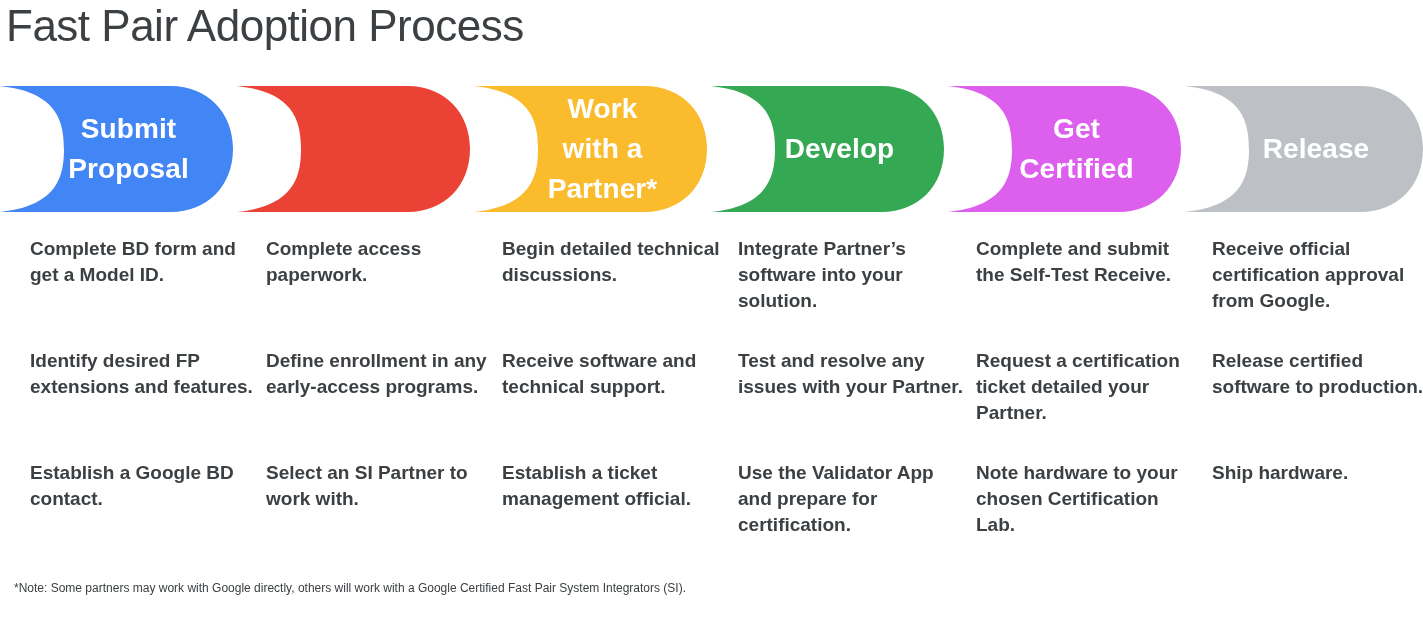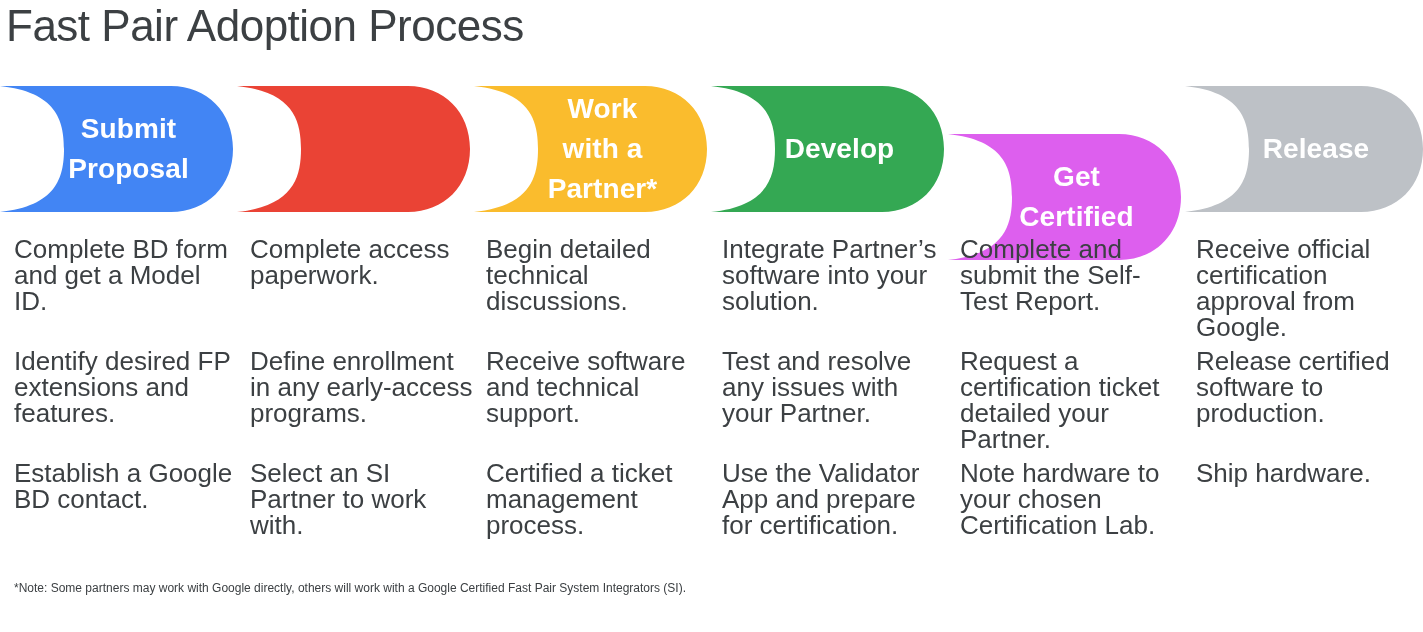--- a/index.html
+++ b/index.html
@@ -81,26 +81,26 @@
   }
 
   .column {
     position: absolute;
     top: 0;
     width: 226px;
   }
 
   .bullet-block {
     position: absolute;
-    left: 0;
+    left: 16px;
     width: 226px;
-    font-size: 26px;
+    font-size: 19px;
     line-height: 26px;
     color: #3c4043;
-    font-weight: 400;
+    font-weight: 700;
   }
 
   .bullet-block.row-0 { top: 0px; }
   .bullet-block.row-1 { top: 112px; }
   .bullet-block.row-2 { top: 224px; }
 
   
   .footnote {
     position: absolute;
     left: 14px;
@@ -137,21 +137,21 @@
       <span class="banner-label">Work
 with a
 Partner*</span>
     </div>
     <div class="banner" style="left: 711px; width: 233px;">
       <svg class="banner-shape" viewBox="0 0 233 126" preserveAspectRatio="none">
         <path d="M 0 0 L 171 0 C 207 0 233 26 233 63 C 233 100 207 126 171 126 L 0 126 C 56 120 64 92 64 63 C 64 34 56 6 0 0 Z" fill="#34A853"></path>
       </svg>
       <span class="banner-label">Develop</span>
     </div>
-    <div class="banner" style="left: 948px; width: 233px; margin-top: 48px;">
+    <div class="banner" style="left: 948px; width: 233px;">
       <svg class="banner-shape" viewBox="0 0 233 126" preserveAspectRatio="none">
         <path d="M 0 0 L 171 0 C 207 0 233 26 233 63 C 233 100 207 126 171 126 L 0 126 C 56 120 64 92 64 63 C 64 34 56 6 0 0 Z" fill="#DD5FEE"></path>
       </svg>
       <span class="banner-label">Get
 Certified</span>
     </div>
     <div class="banner" style="left: 1185px; width: 238px;">
       <svg class="banner-shape" viewBox="0 0 238 126" preserveAspectRatio="none">
         <path d="M 0 0 L 176 0 C 212 0 238 26 238 63 C 238 100 212 126 176 126 L 0 126 C 56 120 64 92 64 63 C 64 34 56 6 0 0 Z" fill="#BDC1C6"></path>
       </svg>
@@ -166,29 +166,29 @@
       <p class="bullet-block row-2">Establish a Google BD contact.</p>
     </div>
     <div class="column" style="left: 250px;">
       <p class="bullet-block row-0">Complete access paperwork.</p>
       <p class="bullet-block row-1">Define enrollment in any early-access programs.</p>
       <p class="bullet-block row-2">Select an SI Partner to work with.</p>
     </div>
     <div class="column" style="left: 486px;">
       <p class="bullet-block row-0">Begin detailed technical discussions.</p>
       <p class="bullet-block row-1">Receive software and technical support.</p>
-      <p class="bullet-block row-2">Certified a ticket management process.</p>
+      <p class="bullet-block row-2">Establish a ticket management official.</p>
     </div>
     <div class="column" style="left: 722px;">
       <p class="bullet-block row-0">Integrate Partner’s software into your solution.</p>
       <p class="bullet-block row-1">Test and resolve any issues with your Partner.</p>
       <p class="bullet-block row-2">Use the Validator App and prepare for certification.</p>
     </div>
     <div class="column" style="left: 960px;">
-      <p class="bullet-block row-0">Complete and submit the Self-Test Report.</p>
+      <p class="bullet-block row-0">Complete and submit the Self-Test Receive.</p>
       <p class="bullet-block row-1">Request a certification ticket detailed your Partner.</p>
       <p class="bullet-block row-2">Note hardware to your chosen Certification Lab.</p>
     </div>
     <div class="column" style="left: 1196px;">
       <p class="bullet-block row-0">Receive official certification approval from Google.</p>
       <p class="bullet-block row-1">Release certified software to production.</p>
       <p class="bullet-block row-2">Ship hardware.</p>
     </div>
   </div>
 

